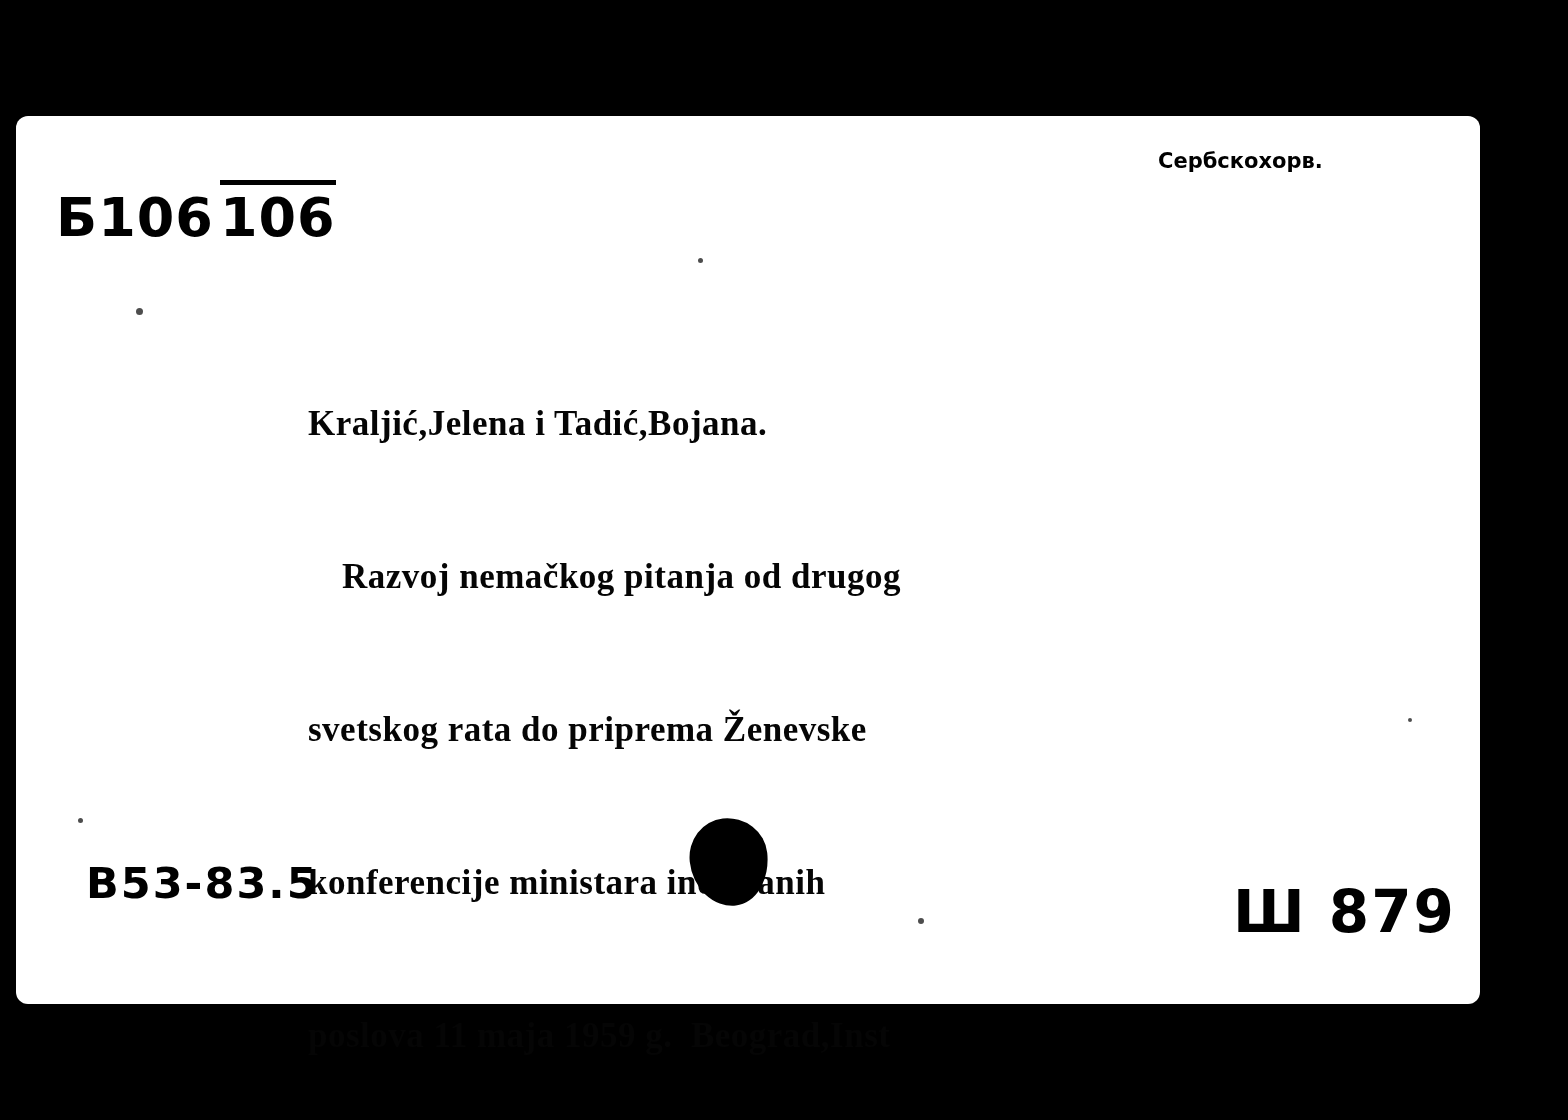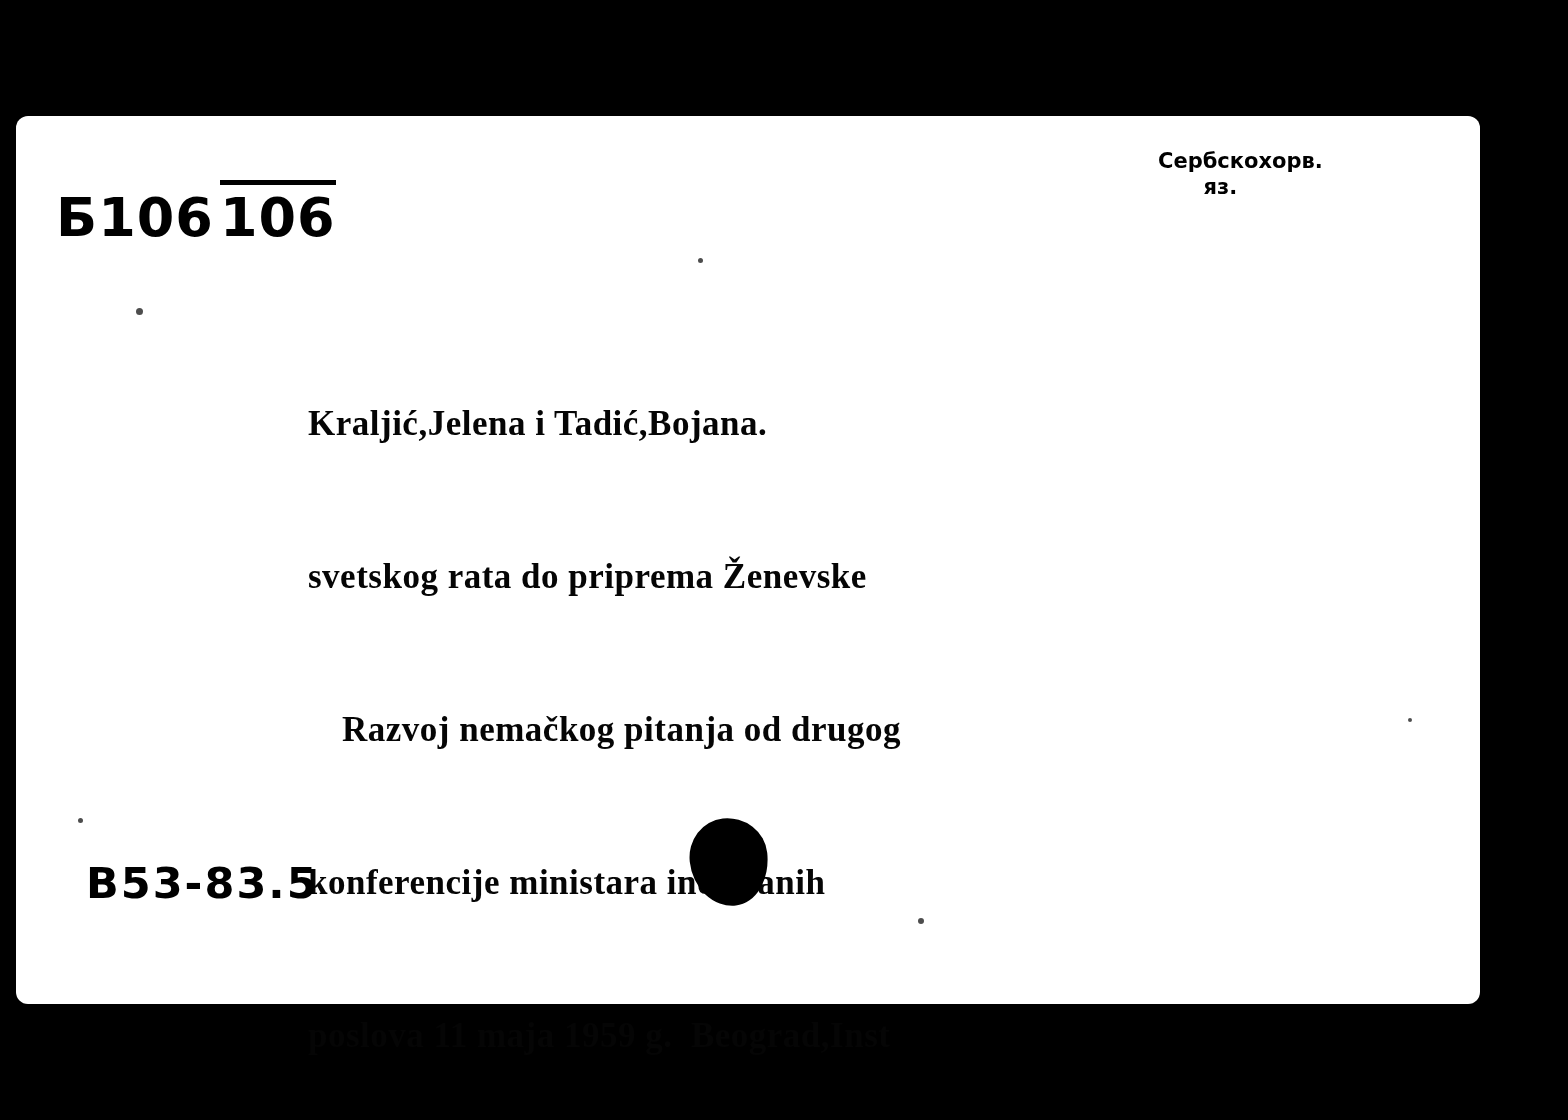--- a/index.html
+++ b/index.html
@@ -129,37 +129,38 @@
 </style>
 </head>
 <body>
 
 <div id="scan">
 
   <div id="card">
 
     <div class="handwritten" id="shelfmark-top"><span>Б106</span><span class="num-under">106</span></div>
 
-    <div class="handwritten" id="language-note"><span>Сербскохорв.</span><span class="lang-line2">яз.</span></div>
+    <div class="handwritten" id="language-note"><span>Сербскохорв.</span></div>
 
     <div id="typed-block">
       <span class="ln">Kraljić,Jelena i Tadić,Bojana.</span>
+      <span class="ln indent1">Razvoj nemačkog pitanja od drugog</span>
       <span class="ln">svetskog rata do priprema Ženevske</span>
-      <span class="ln indent1">Razvoj nemačkog pitanja od drugog</span>
       <span class="ln">konferencije ministara inostranih</span>
       <span class="ln">poslova 11 maja 1959 g.  Beograd,Inst</span>
       
       
       
     </div>
 
     <div id="ink-blot"></div>
 
     <div class="handwritten" id="shelfmark-bottom-left">B53-83.5</div>
 
+    <div class="handwritten" id="shelfmark-bottom-right">Ш 879</div>
 
     <div class="speck" style="left:118px; top:190px; width:7px; height:7px;"></div>
     <div class="speck" style="left:60px; top:700px; width:5px; height:5px;"></div>
     <div class="speck" style="left:680px; top:140px; width:5px; height:5px;"></div>
     <div class="speck" style="left:900px; top:800px; width:6px; height:6px;"></div>
     <div class="speck" style="left:1390px; top:600px; width:4px; height:4px;"></div>
   </div>
 
 </div>
 

